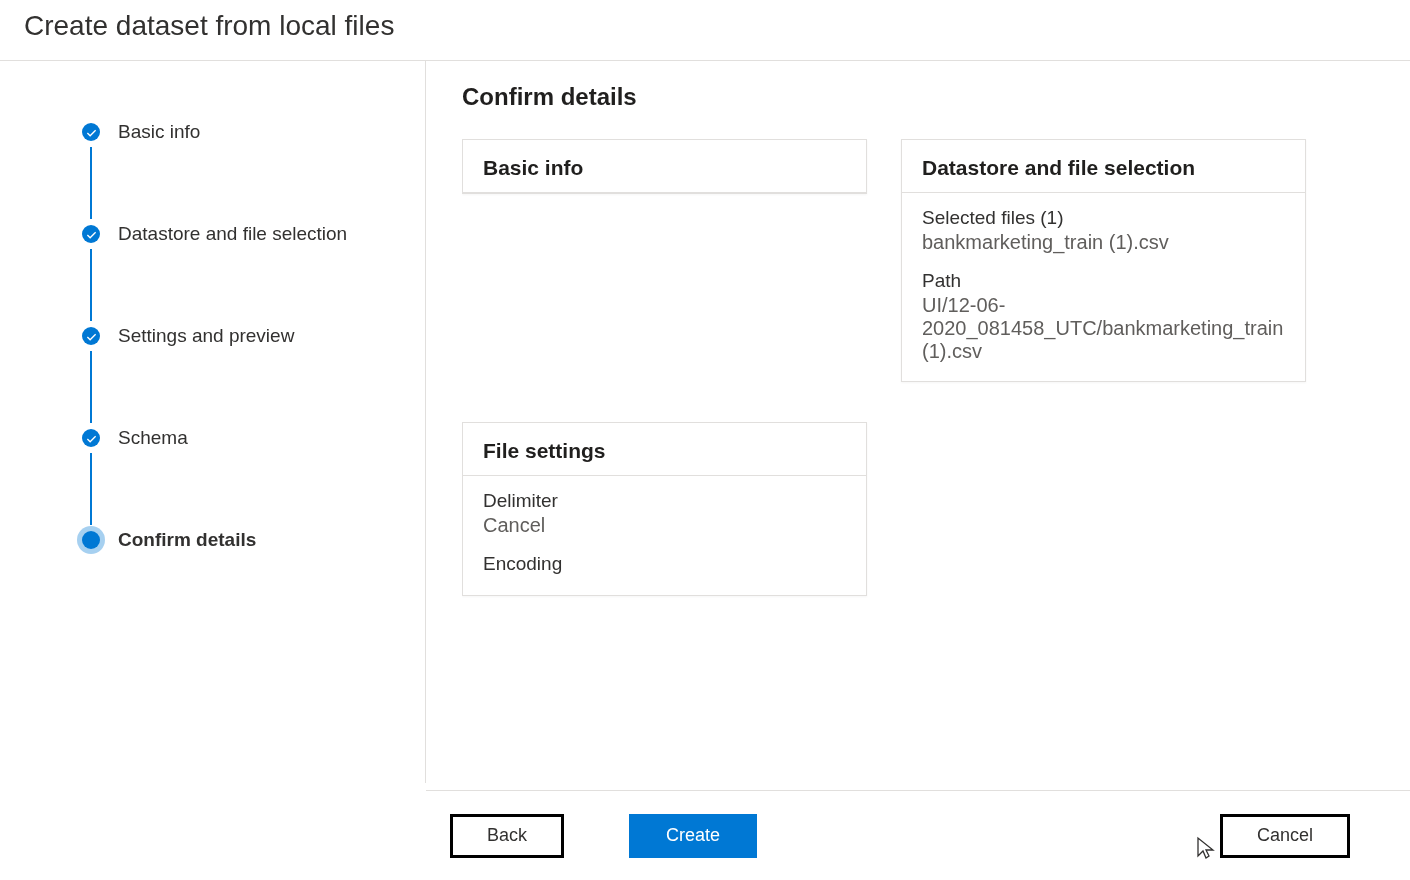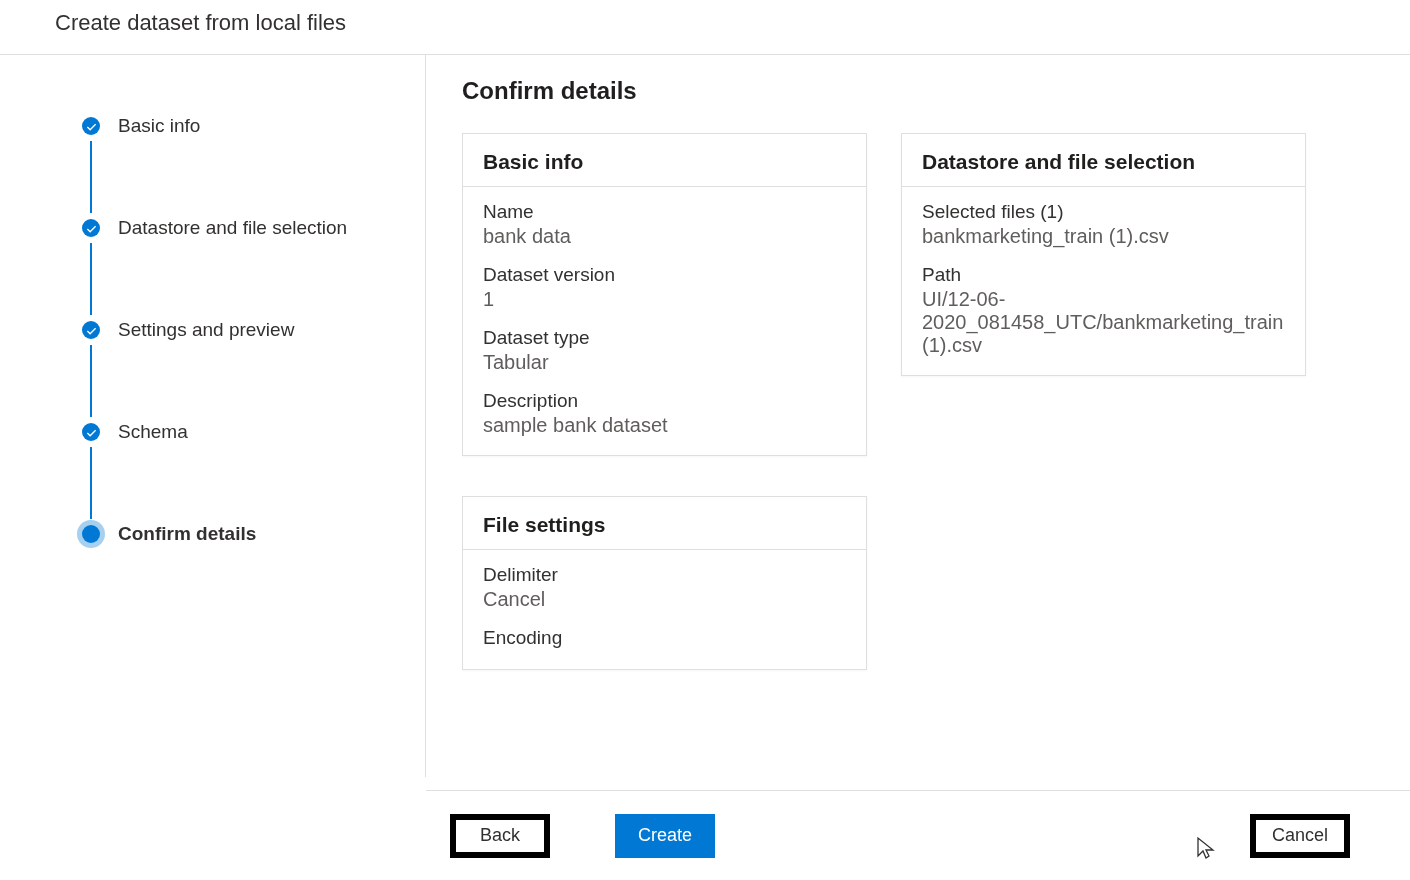--- a/index.html
+++ b/index.html
@@ -10,24 +10,23 @@
     width: 1410px;
     height: 880px;
     overflow: hidden;
     position: relative;
   }
   .header {
     padding: 10px 24px 18px 24px;
     border-bottom: 1px solid #e1dfdd;
   }
   .header h1 {
-    font-size: 22px;
+    font-size: 28px;
     font-weight: 400;
     color: #323130;
-    margin-left: 31px;
   }
   .body {
     display: flex;
     height: calc(100% - 68px - 90px);
   }
   .sidebar {
     width: 426px;
     border-right: 1px solid #e1dfdd;
     padding: 60px 20px 20px 82px;
   }
@@ -143,24 +142,24 @@
     height: 90px;
     border-top: 1px solid #e1dfdd;
     display: flex;
     align-items: center;
     padding: 0 60px 0 24px;
     background: #fff;
   }
   .btn {
     min-width: 100px;
     height: 44px;
-    padding: 0 6px;
+    padding: 0 34px;
     font-size: 18px;
     font-family: inherit;
-    border: 6px solid #000000;
+    border: 3px solid #000000;
     background: #fff;
     color: #323130;
     cursor: pointer;
     margin-right: 22px;
   }
   .btn.primary {
     background: #0078d4;
     border-color: #0078d4;
     color: #fff;
     margin-left: 43px;
@@ -244,38 +243,20 @@
 
   <main class="main">
     <h2>Confirm details</h2>
     <div class="scroll-area">
 
       <div class="cards-row">
 
         <div class="card">
           <div class="card-header">
             <h3>Basic info</h3>
-          </div>
-          <div class="card-body">
-            <div class="field">
-              <div class="field-label">Name</div>
-              <div class="field-value">bank data</div>
-            </div>
-            <div class="field">
-              <div class="field-label">Dataset version</div>
-              <div class="field-value">1</div>
-            </div>
-            <div class="field">
-              <div class="field-label">Dataset type</div>
-              <div class="field-value">Tabular</div>
-            </div>
-            <div class="field">
-              <div class="field-label">Description</div>
-              <div class="field-value">sample bank dataset</div>
-            </div>
           </div>
         </div>
 
         <div class="card">
           <div class="card-header">
             <h3>Datastore and file selection</h3>
           </div>
           <div class="card-body">
             <div class="field">
               <div class="field-label">Selected files (1)</div>

